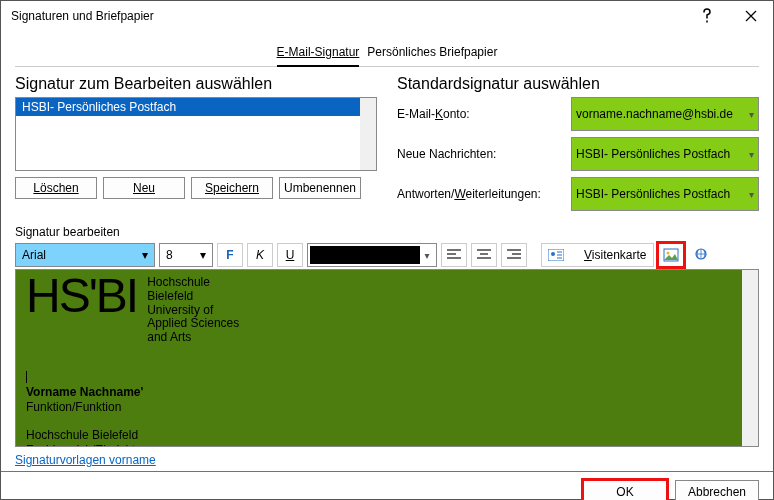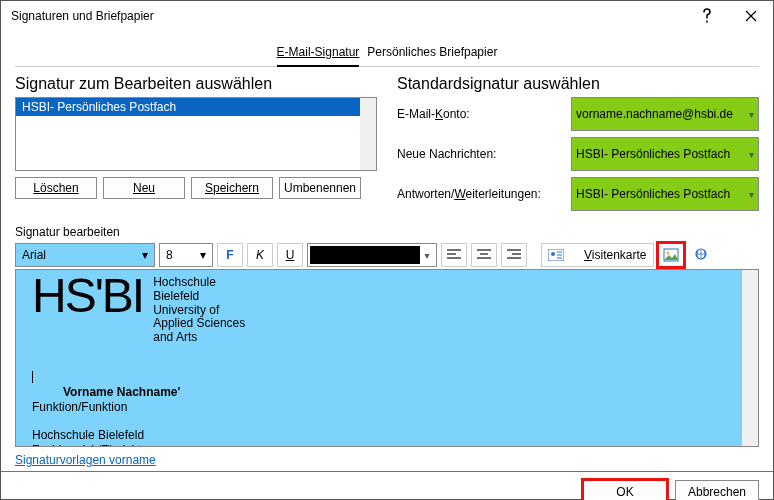--- a/index.html
+++ b/index.html
@@ -35,27 +35,27 @@
   .tbtn { border: 1px solid #ccc; width: 26px; height: 24px; display: flex; align-items: center; justify-content: center; background: #fff; cursor: pointer; }
   .tbtn.bold { font-weight: bold; color: #1a62b8; }
   .tbtn.italic { font-style: italic; }
   .tbtn.under { text-decoration: underline; }
   .color-combo { border: 1px solid #888; height: 24px; width: 130px; display: flex; align-items: center; padding: 2px; background: #fff; }
   .color-swatch { flex: 1; height: 18px; background: #000; }
   .color-arrow { width: 14px; text-align: center; font-size: 10px; color: #555; }
   .vcard { border: 1px solid #ccc; height: 24px; display: flex; align-items: center; padding: 0 6px; gap: 20px; background: #fff; cursor: pointer; }
   .vcard .ul { text-decoration: underline; }
   .tbtn.highlight { outline: 3px solid #e11; outline-offset: -1px; }
-  .editor { border: 1px solid #888; height: 178px; background: #7dd3fc; position: relative; padding: 2px 16px; overflow: hidden; }
+  .editor { border: 1px solid #888; height: 178px; background: #4d7c0f; position: relative; padding: 2px 10px; overflow: hidden; }
   .editor .track { position: absolute; right: 0; top: 0; width: 16px; height: 100%; background: #f0f0f0; }
   .logo-row { display: flex; align-items: flex-start; gap: 10px; }
   .logo { font-family: Arial, sans-serif; font-size: 48px; font-weight: 400; letter-spacing: -2px; line-height: 1; }
   .logo-text { font-size: 10px; line-height: 1.15; margin-top: 4px; }
   .sig-body { margin-top: 24px; line-height: 1.3; }
-  .sig-body .bold { font-weight: bold; margin-left: 31px; }
+  .sig-body .bold { font-weight: bold; }
   .cursor-line { display: inline-block; width: 1px; height: 12px; background: #000; vertical-align: middle; }
   .link { color: #0a64c2; text-decoration: underline; cursor: pointer; margin-top: 6px; display: inline-block; }
   .footer { border-top: 1px solid #737373; padding: 8px 14px; display: flex; justify-content: flex-end; gap: 8px; }
   .fbtn { border: 1px solid #888; background: #fdfdfd; padding: 4px 0; width: 84px; text-align: center; cursor: pointer; }
   .fbtn.highlight { outline: 3px solid #e11; outline-offset: -1px; }
   svg { display: block; }
 </style>
 </head>
 <body>
 

